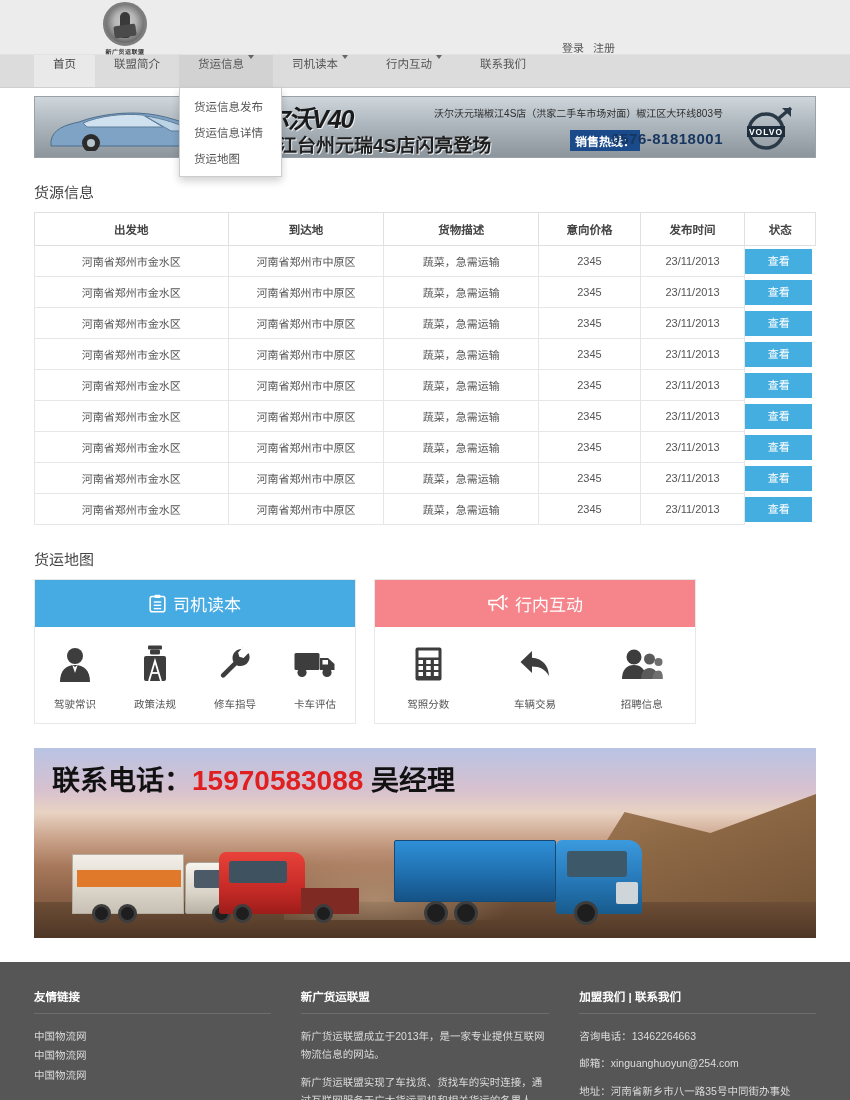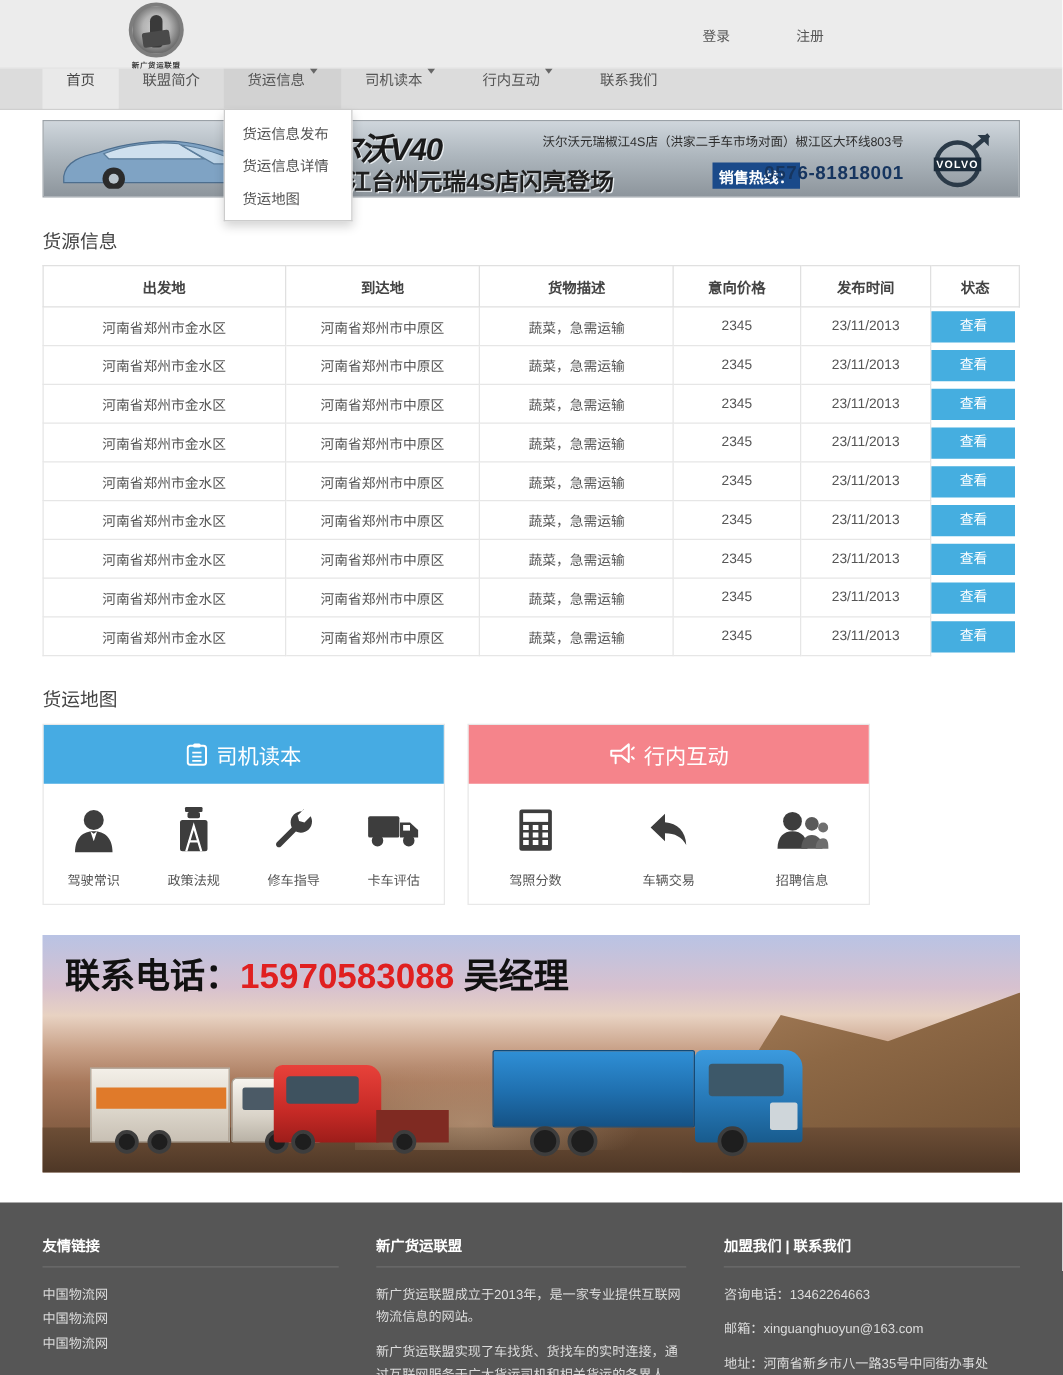--- a/index.html
+++ b/index.html
@@ -62,25 +62,24 @@
     margin-top: 1px;
     font-weight: bold;
     white-space: nowrap;
   }
   .topbar-links {
     position: absolute;
     right: 0; top: 0;
     height: 55px;
     width: 300px;
     display: flex;
-    align-items: center;
+    align-items: flex-end;
     justify-content: flex-start;
     padding-left: 12px;
     font-size: 11px;
-    gap: 44px;
   }
   .topbar-links a {
     color: #555;
     text-decoration: none;
     margin-right: 9px;
   }
 
   
   .navbar {
     height: 33px;
@@ -820,20 +819,20 @@
         <div class="fhr"></div>
         <p class="fpara">新广货运联盟成立于2013年，是一家专业提供互联网物流信息的网站。</p>
         <p class="fpara">新广货运联盟实现了车找货、货找车的实时连接，通过互联网服务于广大货运司机和相关货运的各界人士。</p>
 
       </div>
 
       <div class="fcol">
         <h4>加盟我们 | 联系我们</h4>
         <div class="fhr"></div>
         <p class="fcontact">咨询电话：13462264663</p>
-        <p class="fcontact">邮箱：xinguanghuoyun@163.com</p>
+        <p class="fcontact">邮箱：xinguanghuoyun@254.com</p>
         <p class="fcontact">地址：河南省新乡市八一路35号中同街办事处</p>
       </div>
     </div>
 
   </div>
 
 </div>
 
 </body></html>

